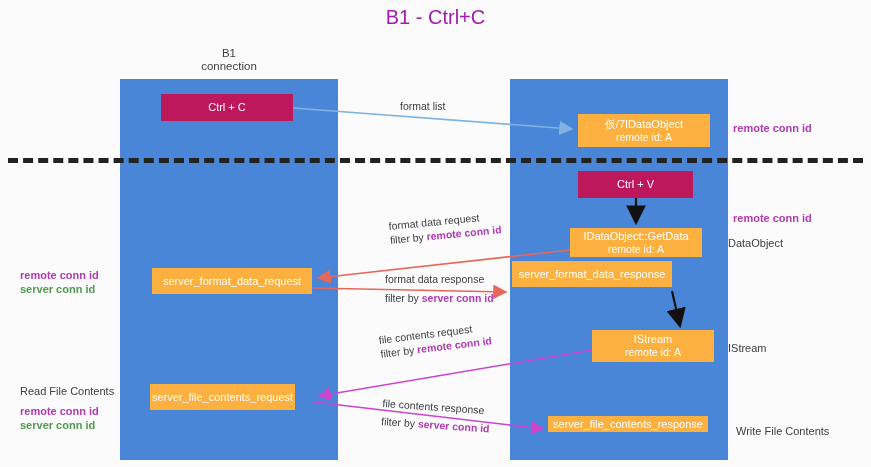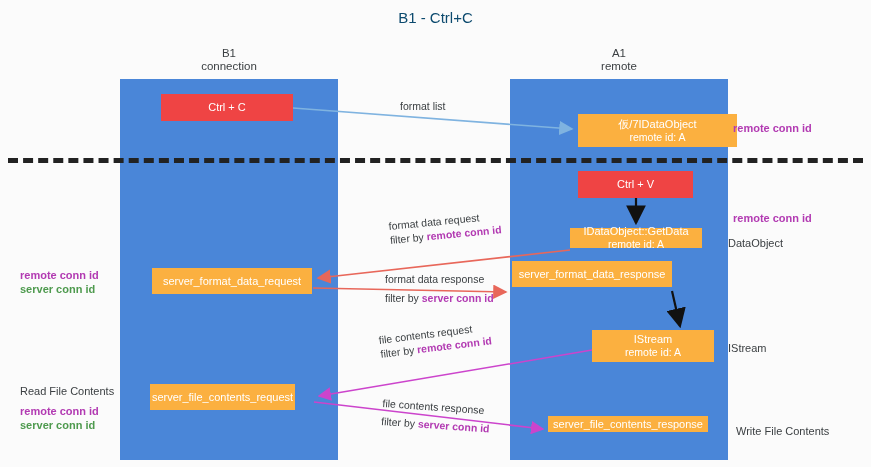--- a/index.html
+++ b/index.html
@@ -20,38 +20,38 @@
   .lane-head{
     position:absolute;text-align:center;color:#3c4043;
     font-size:11.5px;line-height:13px;width:218px;
   }
   #head-b1{left:120px;top:47px;}
   #head-a1{left:510px;top:47px;}
 
   
   #title{
     position:absolute;left:0;top:8px;width:871px;text-align:center;
-    color:#0c4a6e;font-size:15px;line-height:19px;
+    color:#a21caf;font-size:20px;line-height:19px;
   }
 
   
   .node{
     position:absolute;box-sizing:border-box;
     display:flex;flex-direction:column;align-items:center;justify-content:center;
     color:#ffffff;font-size:11px;line-height:13px;text-align:center;
     z-index:6;
   }
-  .node.green{background:#ef4444;}
+  .node.green{background:#be185d;}
   .node.orange{background:#fbb040;}
   .node .l2{font-size:10.5px;}
 
   #n-ctrlc  {left:161px;top:94px;width:132px;height:27px;}
-  #n-dataobj{left:578px;top:114px;width:159px;height:33px;}
+  #n-dataobj{left:578px;top:114px;width:132px;height:33px;}
   #n-ctrlv  {left:578px;top:171px;width:115px;height:27px;}
-  #n-getdata{left:570px;top:228px;width:132px;height:20px;}
+  #n-getdata{left:570px;top:228px;width:132px;height:29px;}
   #n-sfdreq {left:152px;top:268px;width:160px;height:26px;}
   #n-sfdres {left:512px;top:261px;width:160px;height:26px;}
   #n-istream{left:592px;top:330px;width:122px;height:32px;}
   #n-sfcreq {left:150px;top:384px;width:145px;height:26px;}
   #n-sfcres {left:548px;top:416px;width:160px;height:16px;}
 
   
   #divider{
     position:absolute;left:8px;top:158px;width:855px;height:0;
     border-top:5px dashed #222222;z-index:8;
@@ -89,24 +89,20 @@
 <div id="stage">
 
   <div id="title">
     <div>B1 - Ctrl+C</div>
   </div>
 
   <div class="lane-head" id="head-b1">
     <div>B1</div>
     <div>connection</div>
   </div>
-  <div class="lane-head" id="head-a1">
-    <div>A1</div>
-    <div>remote</div>
-  </div>
 
   <div class="lane" id="lane-b1"></div>
   <div class="lane" id="lane-a1"></div>
 
   <svg id="wires" viewBox="0 0 871 467">
     <defs>
       <marker id="ah-blue" markerWidth="9" markerHeight="9" refX="8" refY="4.5" orient="auto">
         <path d="M0,0 L9,4.5 L0,9 z" fill="#7fb3e0"></path>
       </marker>
       <marker id="ah-black" markerWidth="9" markerHeight="9" refX="8" refY="4.5" orient="auto">

